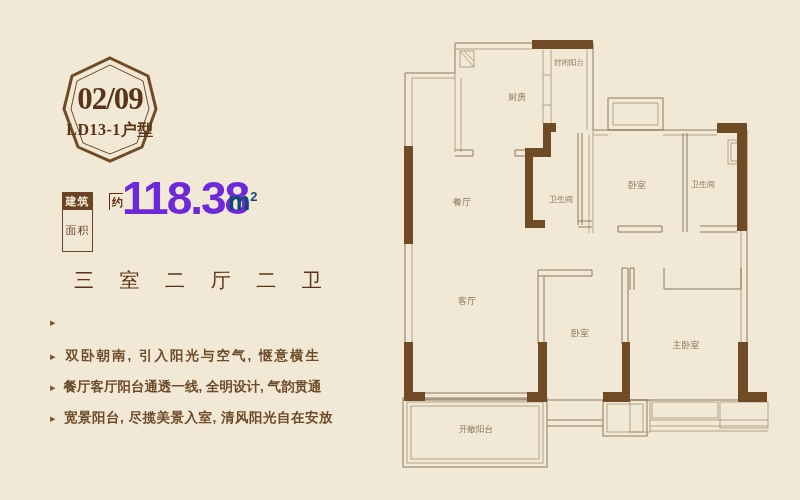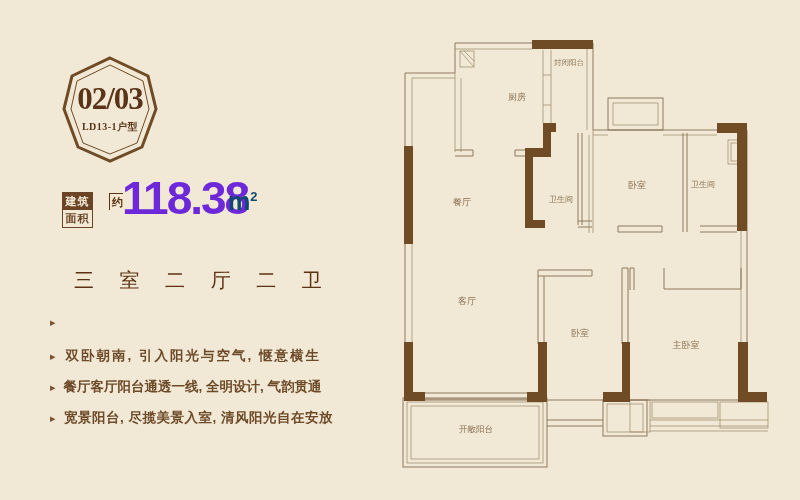--- a/index.html
+++ b/index.html
@@ -12,35 +12,35 @@
   .badge{position:absolute;left:59px;top:56px;width:102px;height:108px;}
   .badge svg{position:absolute;left:0;top:0;}
   .badge-num{
     position:absolute;left:0;right:0;top:27px;text-align:center;
     font-family:"Liberation Serif","DejaVu Serif",serif;font-weight:bold;
     font-size:31px;color:#5a3419;letter-spacing:-1px;line-height:1;
   }
   .badge-model{
     position:absolute;left:0;right:0;top:64px;text-align:center;
     font-family:"Liberation Serif","DejaVu Serif",serif;font-weight:bold;
-    font-size:10px;color:#5a3419;letter-spacing:.5px;
+    font-size:16px;color:#5a3419;letter-spacing:.5px;
   }
   .floor-type{
     position:absolute;left:159px;top:79px;
     font-size:27px;font-weight:bold;color:#4f3018;letter-spacing:3px;
   }
   .area-row{position:absolute;left:62px;top:184px;width:260px;height:50px;}
   .area-box{position:absolute;left:0;top:8px;width:31px;border-radius:7px;}
   .area-box-top{
     background:#6b4426;color:#f3ead6;font-size:11px;font-weight:bold;
     text-align:center;padding:2px 0 1px;letter-spacing:1px;
   }
   .area-box-bottom{
     border:1px solid #6b4426;border-top:none;color:#6b4426;font-size:11px;
-    font-weight:bold;text-align:center;padding:1px 0;letter-spacing:1px;
+    font-weight:normal;text-align:center;padding:13px 0;letter-spacing:1px;
   }
   .approx{
     position:absolute;left:47px;top:9px;font-size:11px;font-weight:bold;color:#5c3213;
     border-top:1px solid #5c3213;border-left:1px solid #5c3213;padding:1px 0 0 2px;
   }
   .area-value{
     position:absolute;left:60px;top:-9px;font-size:46px;font-weight:bold;
     color:#6d28d9;letter-spacing:-2px;line-height:1;
   }
   .area-unit{
@@ -169,21 +169,21 @@
     <text x="580" y="336" font-size="9">卧室</text>
     <text x="686" y="348" font-size="9">主卧室</text>
     <text x="476" y="432" font-size="8.5">开敞阳台</text>
   </svg>
 
   <div class="badge">
     <svg width="102" height="108" viewBox="0 0 102 108">
       <polygon points="51,2 89,20 97,53 83,91 51,105 19,91 5,53 13,20" fill="none" stroke="#6f4b26" stroke-width="3"></polygon>
       <polygon points="51,9 84,25 90,53 78,87 51,98 24,87 12,53 18,25" fill="none" stroke="#6f4b26" stroke-width="1"></polygon>
     </svg>
-    <div class="badge-num">02/03</div>
+    <div class="badge-num">02/09</div>
     <div class="badge-model">LD13-1户型</div>
   </div>
 
 
   <div class="area-row">
     <div class="area-box">
       <div class="area-box-top">建筑</div>
       <div class="area-box-bottom">面积</div>
     </div>
     <div class="approx">约</div>

